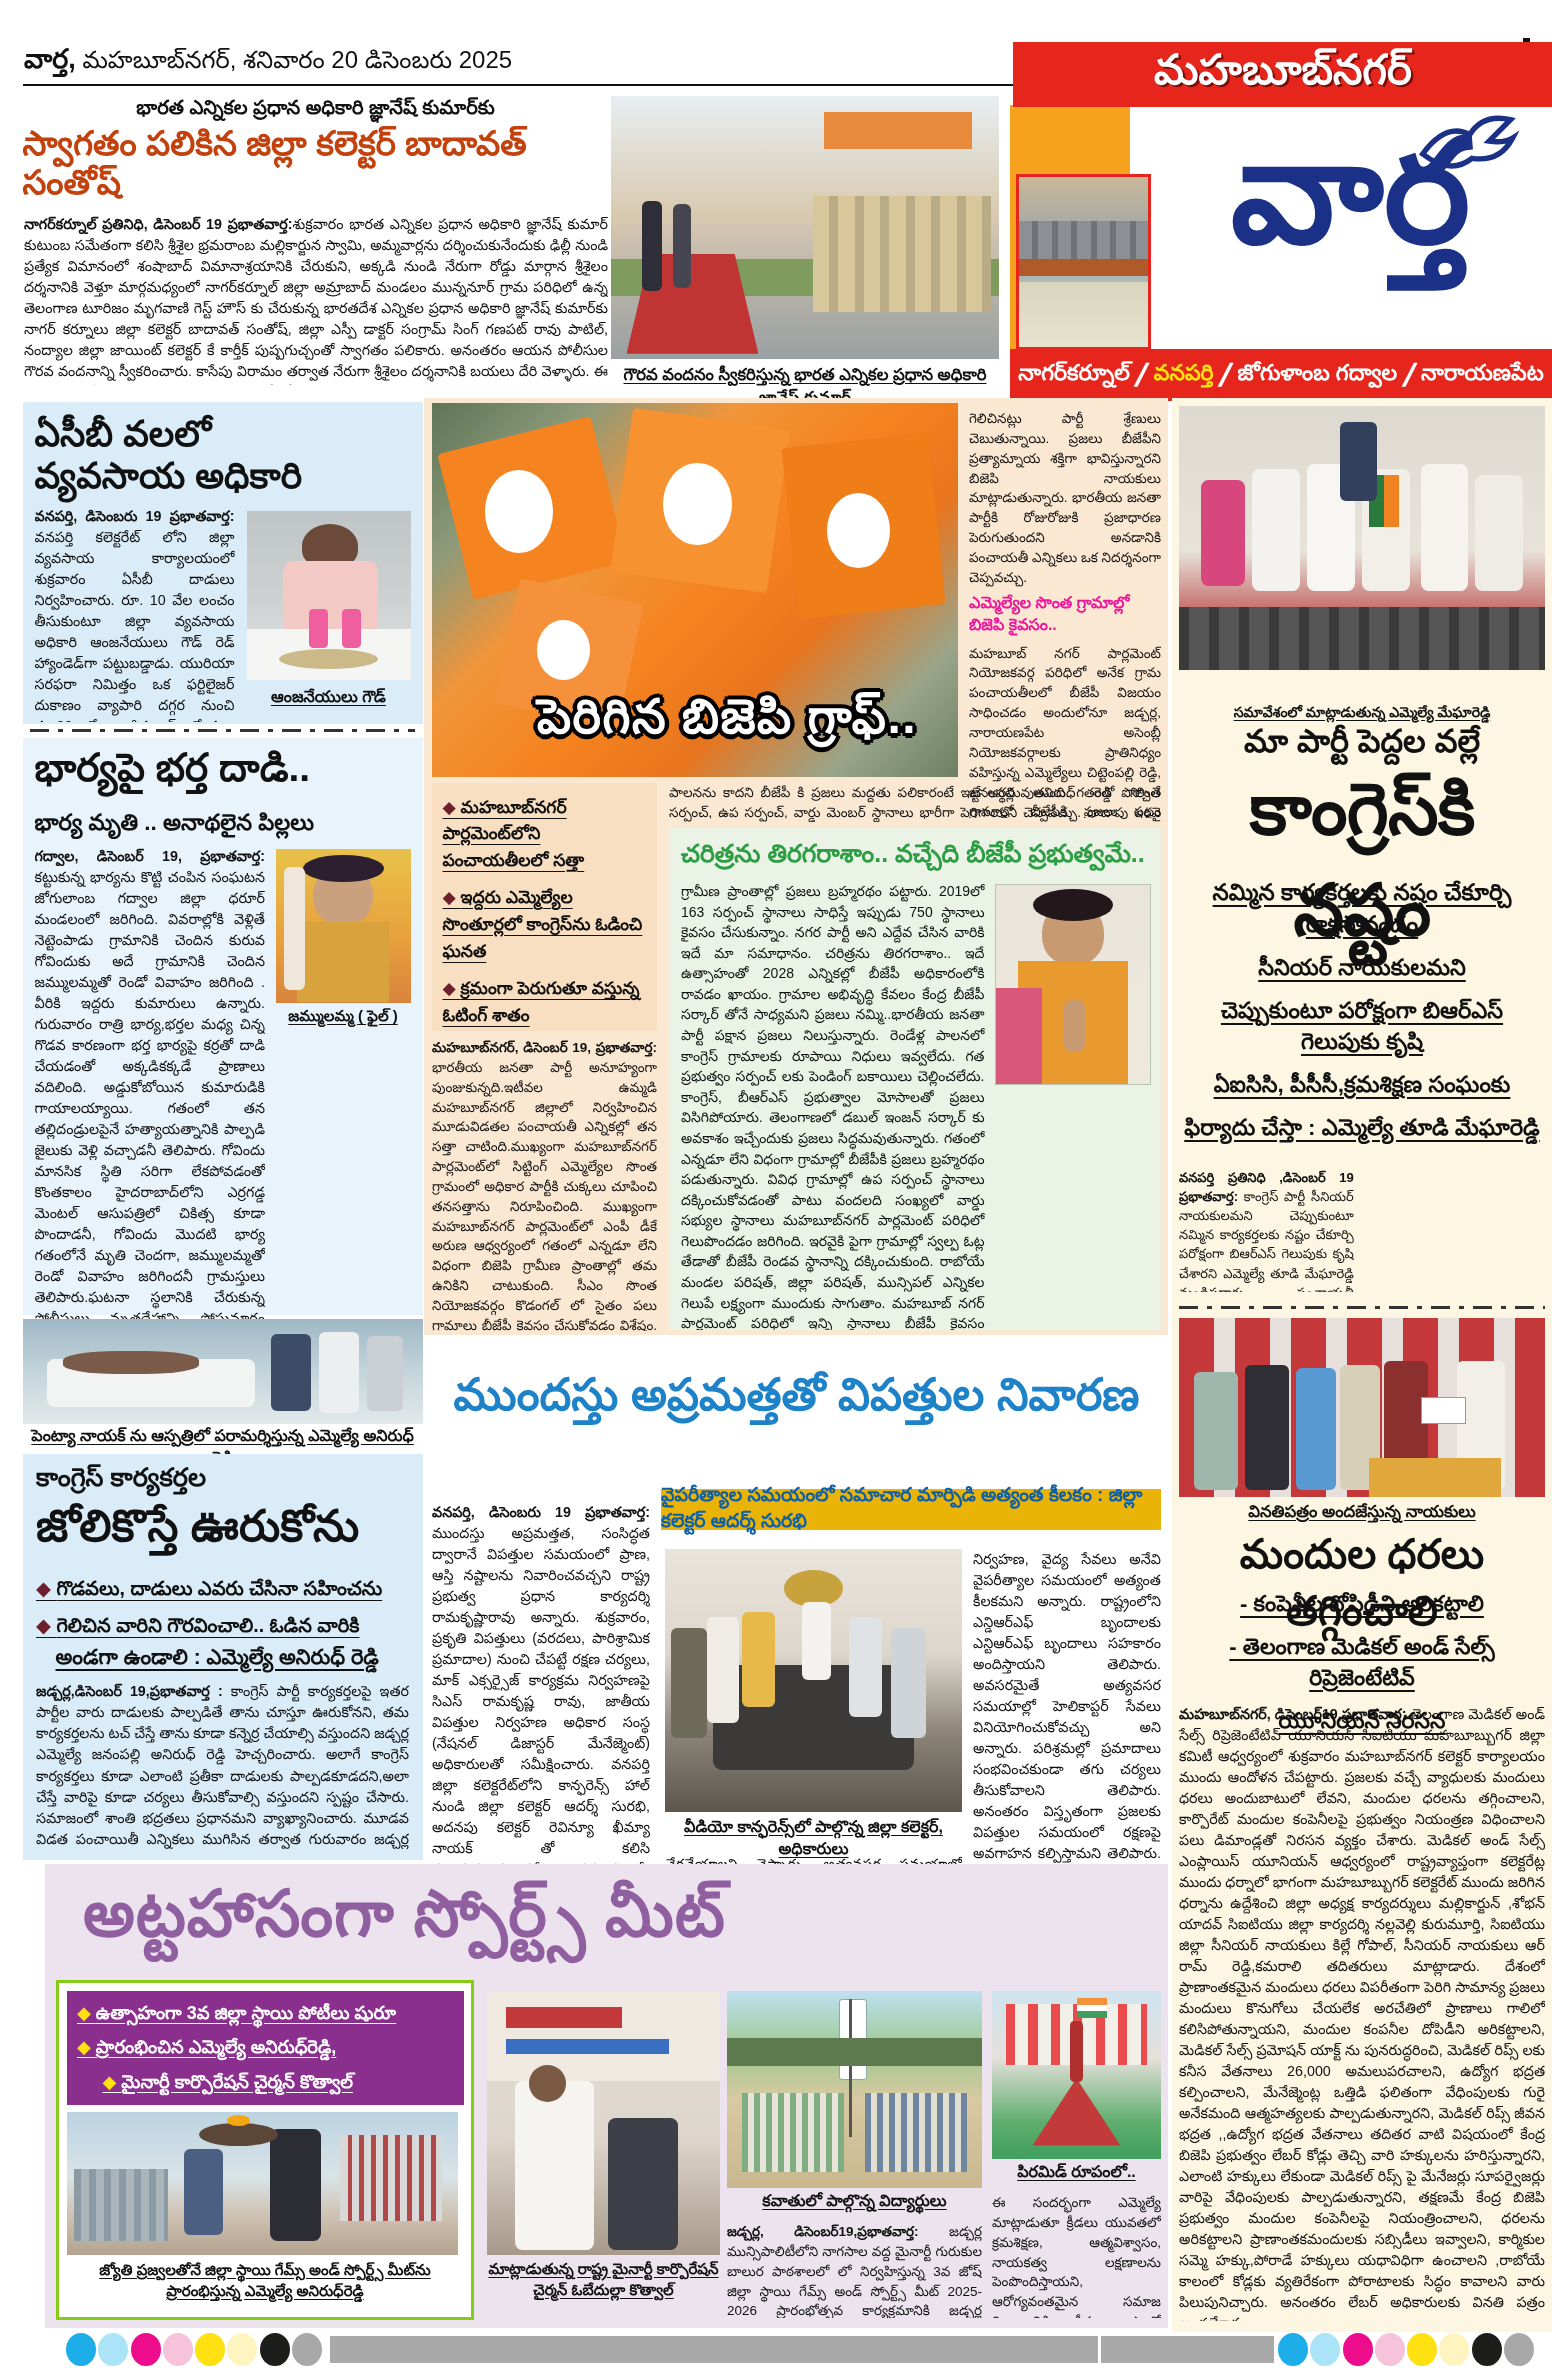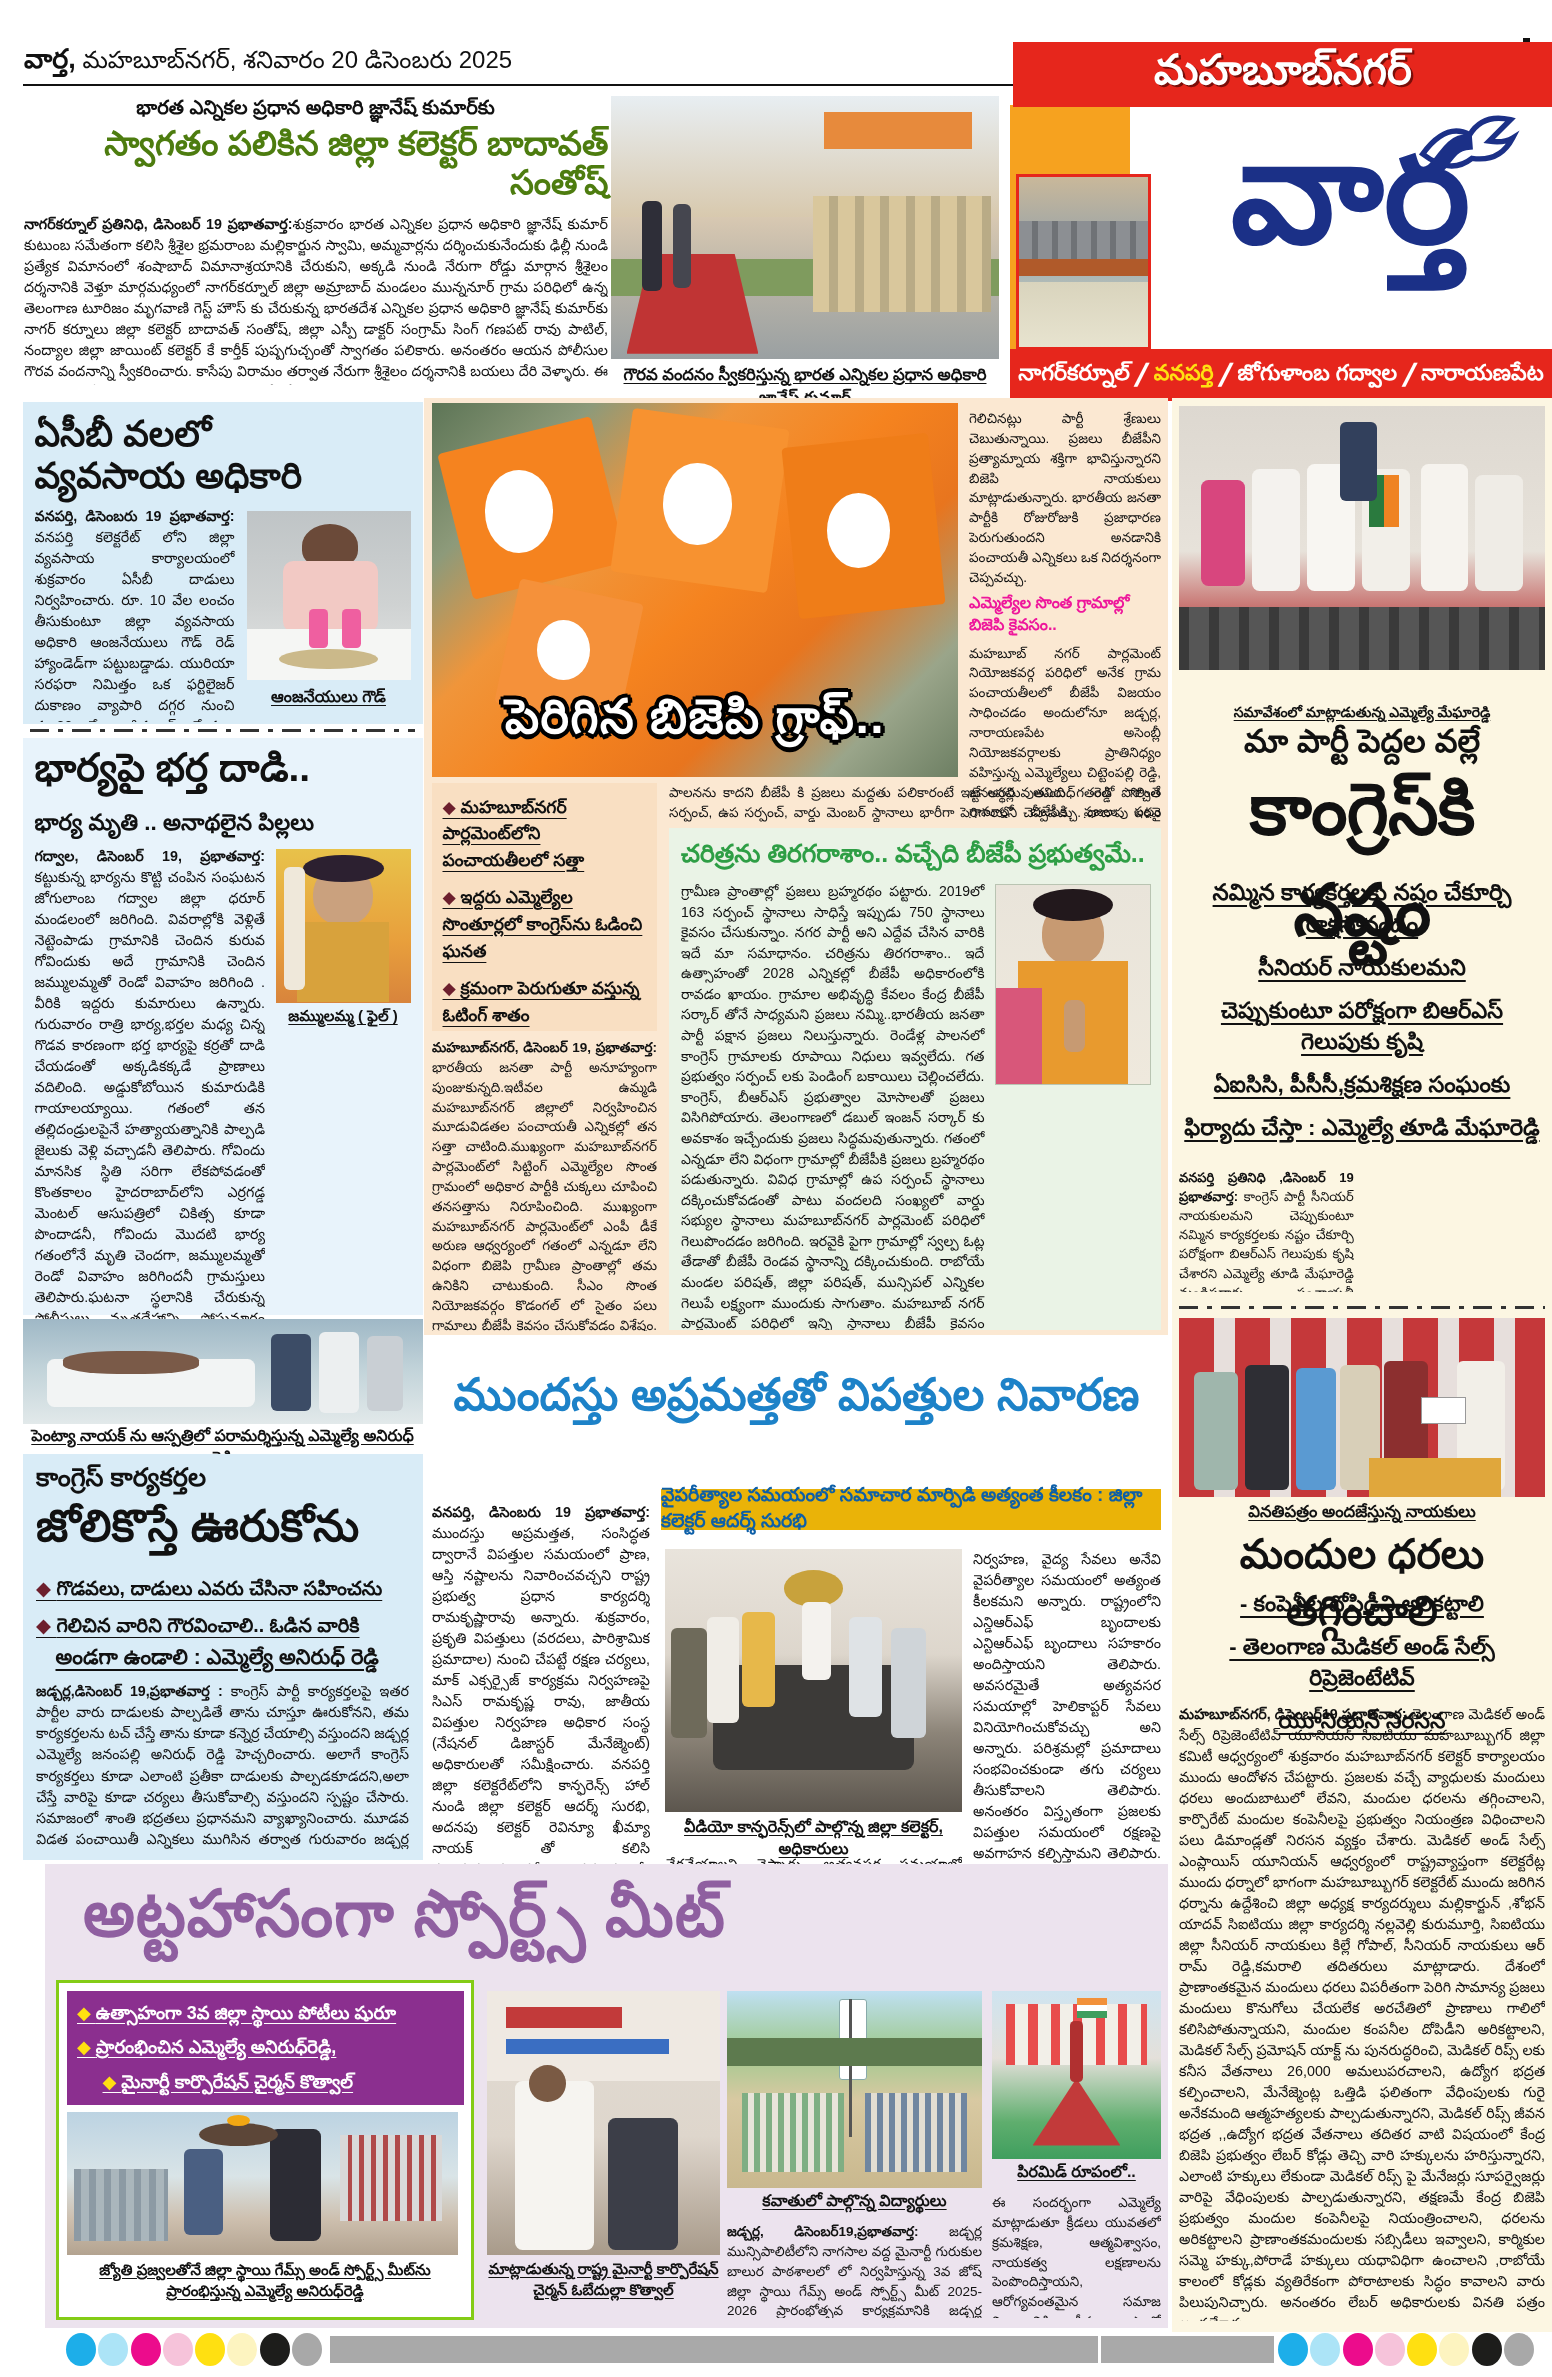--- a/index.html
+++ b/index.html
@@ -11,35 +11,35 @@
   .cap{font-weight:bold;text-align:center;text-decoration:underline;text-underline-offset:3px;}
   .photo{position:absolute;overflow:hidden;}
   .photo i{display:block;position:absolute;}
   .dashdot{height:3px;background:repeating-linear-gradient(90deg,#333 0 19.5px,transparent 19.5px 28.5px,#333 28.5px 33px,transparent 33px 42px);}
   .diamond::before{content:"◆ ";color:#6d1f2d;}
   .bjpbul{font-size:17.3px;font-weight:bold;line-height:1.55;margin:0 0 10.5px 0;text-decoration:underline;text-underline-offset:4.5px;}
   .subu{font-weight:bold;text-align:center;text-decoration:underline;text-underline-offset:5.3px;margin:0 0 12px 0;}
   .purbul{font-size:18px;font-weight:bold;color:#fff;line-height:1.5;margin:0 0 7.5px 0;text-decoration:underline;text-underline-offset:3.8px;}
   .purbul::before{content:"◆ ";color:#ffe011;}
   .slash{color:#fff;font-size:32px;font-weight:bold;transform:skewX(-18deg);display:inline-block;margin:0 7.5px;}
-  .outline{color:#fff;text-shadow:-3px -3px 0 #000,3px -3px 0 #000,-3px 3px 0 #000,3px 3px 0 #000,0 4.5px 0 #000,0 -4.5px 0 #000,4.5px 0 0 #000,-4.5px 0 0 #000;}
+  .outline{color:#fff;text-shadow:-3px -3px 0 #000,3px -3px 0 #000,-3px 3px 0 #000,3px 3px 0 #000,0 4.5px 0 #000,0 -4.5px 0 #000,4.5px 0 0 #000,-4.5px 0 0 #000;margin-left:32px;}
 </style>
 </head>
 <body>
 
 <div class="page">
 
   <div class="abs" style="left:24px;top:44px;width:1495px;font-size:24px;">
     <b style="font-size:27px;">వార్త,</b><span> మహబూబ్‌నగర్, శనివారం 20 డిసెంబరు 2025</span>
   </div>
   <div class="abs" style="left:22.5px;top:84px;width:1496px;height:2.3px;background:#111;"></div>
   <div class="abs" style="left:1523px;top:38px;width:6.8px;height:44px;background:#111;"></div>
 
   <div class="abs" style="left:22.5px;top:96px;width:586px;text-align:center;font-size:19.5px;font-weight:bold;">భారత ఎన్నికల ప్రధాన అధికారి జ్ఞానేష్ కుమార్‌కు</div>
-  <div class="abs" style="left:22.5px;top:124px;width:586px;text-align:right;font-size:34px;font-weight:bold;color:#4d7c0f;line-height:1.15;">స్వాగతం పలికిన జిల్లా కలెక్టర్ బాదావత్ సంతోష్</div>
+  <div class="abs" style="left:22.5px;top:124px;width:586px;text-align:left;font-size:34px;font-weight:bold;color:#c2410c;line-height:1.15;">స్వాగతం పలికిన జిల్లా కలెక్టర్ బాదావత్ సంతోష్</div>
   <p class="bt abs" style="left:24px;top:214px;width:584px;height:171px;">
     <b>నాగర్‌కర్నూల్ ప్రతినిధి, డిసెంబర్ 19 ప్రభాతవార్త:</b><span>శుక్రవారం భారత ఎన్నికల ప్రధాన అధికారి జ్ఞానేష్ కుమార్ కుటుంబ సమేతంగా కలిసి శ్రీశైల భ్రమరాంబ మల్లికార్జున స్వామి, అమ్మవార్లను దర్శించుకునేందుకు ఢిల్లీ నుండి ప్రత్యేక విమానంలో శంషాబాద్ విమానాశ్రయానికి చేరుకుని, అక్కడి నుండి నేరుగా రోడ్డు మార్గాన శ్రీశైలం దర్శనానికి వెళ్తూ మార్గమధ్యంలో నాగర్‌కర్నూల్ జిల్లా అమ్రాబాద్ మండలం మున్ననూర్ గ్రామ పరిధిలో ఉన్న తెలంగాణ టూరిజం మృగవాణి గెస్ట్ హౌస్ కు చేరుకున్న భారతదేశ ఎన్నికల ప్రధాన అధికారి జ్ఞానేష్ కుమార్‌కు నాగర్ కర్నూలు జిల్లా కలెక్టర్ బాదావత్ సంతోష్, జిల్లా ఎస్పీ డాక్టర్ సంగ్రామ్ సింగ్ గణపట్ రావు పాటిల్, నంద్యాల జిల్లా జాయింట్ కలెక్టర్ కే కార్తీక్ పుష్పగుచ్చంతో స్వాగతం పలికారు. అనంతరం ఆయన పోలీసుల గౌరవ వందనాన్ని స్వీకరించారు. కాసేపు విరామం తర్వాత నేరుగా శ్రీశైలం దర్శనానికి బయలు దేరి వెళ్ళారు. ఈ కార్యక్రమంలో అదనపు కలెక్టర్ పి అమరేందర్ డీఎస్పీ శ్రీనివాసులు, ఇతర అధికారులు తదితరులు పాల్గొన్నారు.</span>
   </p>
 
   <div class="photo" style="left:611px;top:96px;width:388px;height:263px;background:linear-gradient(180deg,#cfd8de 0%,#d9c9b2 45%,#b9b4a8 70%,#9aa0a2 100%);">
     <i style="left:0;top:0;width:100%;height:46%;background:linear-gradient(180deg,#e8eef2,#d8c9ae);"></i>
     <i style="left:55%;top:6%;width:38%;height:14%;background:#e78a3c;"></i>
     <i style="left:0;top:62%;width:100%;height:14%;background:#7f9b5e;"></i>
     <i style="left:4%;top:60%;width:34%;height:38%;background:#c03434;clip-path:polygon(18% 0,82% 0,100% 100%,0 100%);"></i>
     <i style="left:8%;top:40%;width:19.5px;height:90px;background:#2e2e38;border-radius:6px;"></i>

